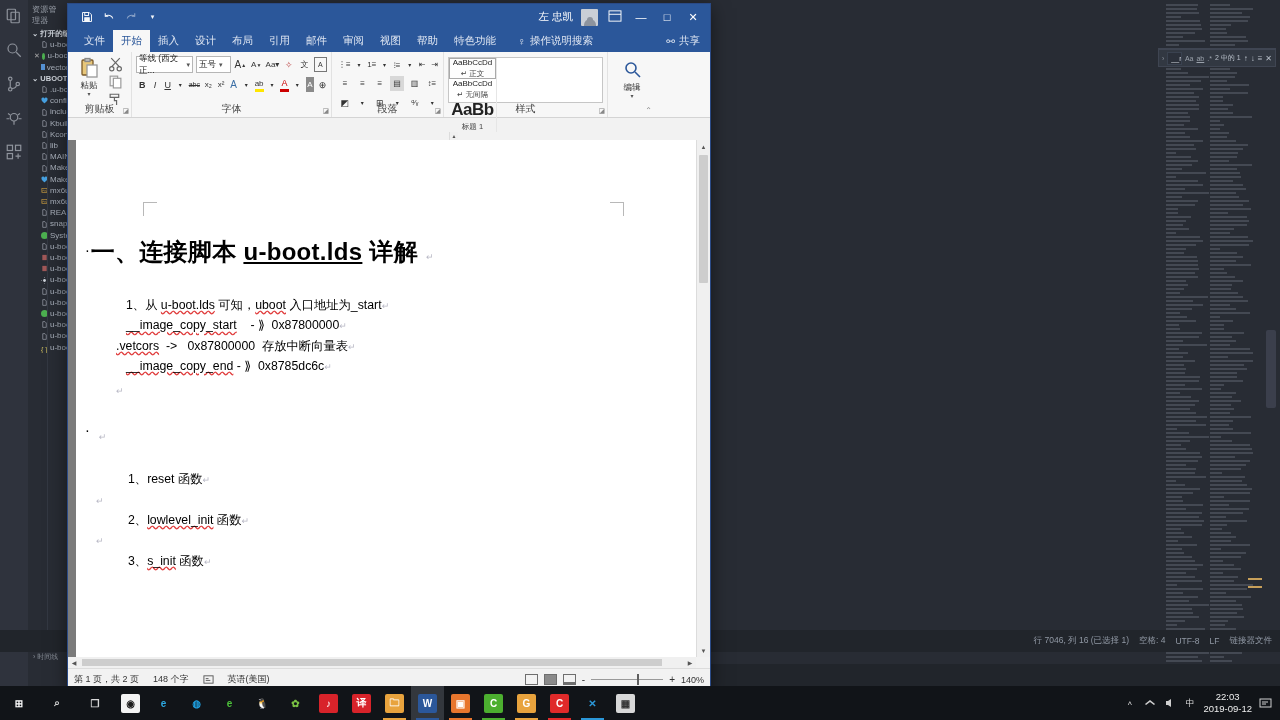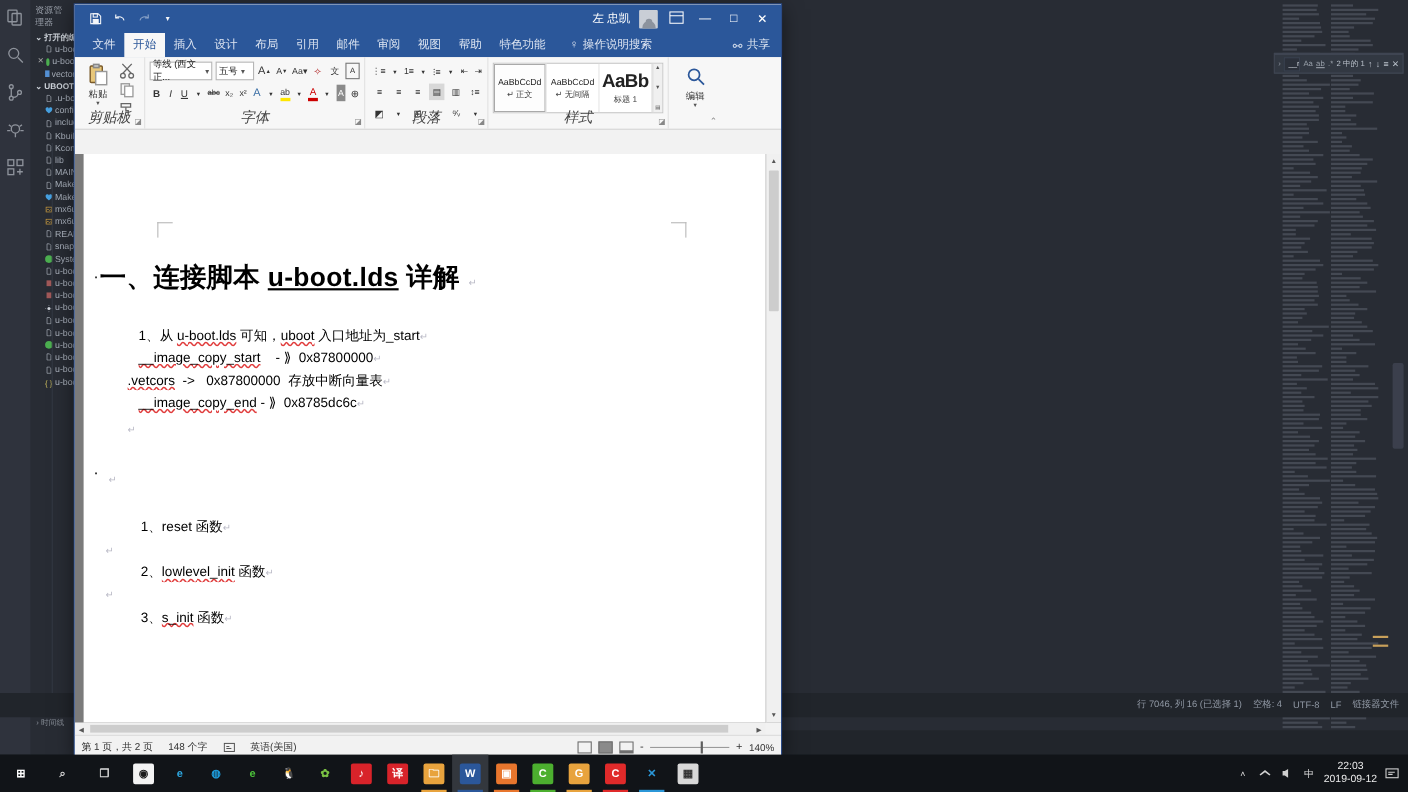--- a/index.html
+++ b/index.html
@@ -98,34 +98,34 @@
     height:22px; background:#2b579a; display:flex; align-items:stretch;
     font-size:10.5px; color:#dfe6f2; padding-left:8px;
   }
   .w-tab { padding:0 8px; display:flex; align-items:center; white-space:nowrap; }
   .w-tab.active { background:#f7f7f7; color:#2b579a; }
   .w-tell { display:flex; align-items:center; gap:4px; padding-left:14px; color:#dfe6f2; }
   .w-share { margin-left:auto; padding-right:10px; display:flex; align-items:center; gap:4px; }
 
   .w-ribbon { height:66px; background:#f7f7f7; border-bottom:1px solid #d4d4d4; display:flex; position:relative; }
   .rgrp { position:relative; border-right:1px solid #e2e2e2; padding:3px 4px 0 4px; display:flex; flex-direction:column; }
-  .rgrp .rlabel { position:absolute; bottom:1px; left:0; right:0; text-align:center; font-size:13px; color:#444;font-style:italic; }
+  .rgrp .rlabel { position:absolute; bottom:1px; left:0; right:0; text-align:center; font-size:10px; color:#444; }
   .rgrp .dlg { position:absolute; bottom:2px; right:2px; font-size:7px; color:#888; }
   .rrow { display:flex; align-items:center; gap:2px; }
 
   .bigbtn { display:flex; flex-direction:column; align-items:center; width:34px; padding-top:2px; }
   .bigbtn .ic { width:22px; height:22px; display:flex; align-items:center; justify-content:center;}
   .bigbtn .lb { font-size:8.5px; color:#333; margin-top:1px; }
   .bigbtn .ar { font-size:6px; color:#555; line-height:5px;}
 
   .minibtn { width:15px; height:15px; display:flex; align-items:center; justify-content:center; font-size:9px; color:#333; }
   .fontsel { border:1px solid #b6b6b6; background:#fff; height:17px; display:flex; align-items:center; font-size:8.5px; color:#222; padding:0 2px; }
   .fontsel .cv { margin-left:3px; color:#555; font-size:7px; }
 
-  .stylegal { display:flex; border:1px solid #c6c6c6; background:#fff; height:46px; margin-top:2px; }
+  .stylegal { display:flex; border:1px solid #c6c6c6; background:#fff; height:46px; margin-top:2px;flex-direction:column; }
   .sty { width:48px; border-right:1px solid #e6e6e6; display:flex; flex-direction:column; align-items:center; justify-content:center; }
   .sty.sel { box-shadow:inset 0 0 0 1px #a9a9a9; background:#fdfdfd; }
   .sty .prev { font-size:8px; color:#222; white-space:nowrap; overflow:hidden; }
   .sty .prev.big { font-size:17px; font-weight:bold; letter-spacing:-.5px; }
   .sty .nm { font-size:7.5px; color:#444; margin-top:2px; white-space:nowrap; }
   .stynav { width:9px; display:flex; flex-direction:column; justify-content:space-between; align-items:center; background:#f0f0f0; border-left:1px solid #dcdcdc; font-size:5px; color:#555; padding:1px 0;}
 
   .w-doc { position:absolute; left:0; right:0; top:136px; bottom:33px; background:#7b7b7b; overflow:hidden; }
   .page {
     position:absolute; left:8px; top:0; right:14px; bottom:0;

